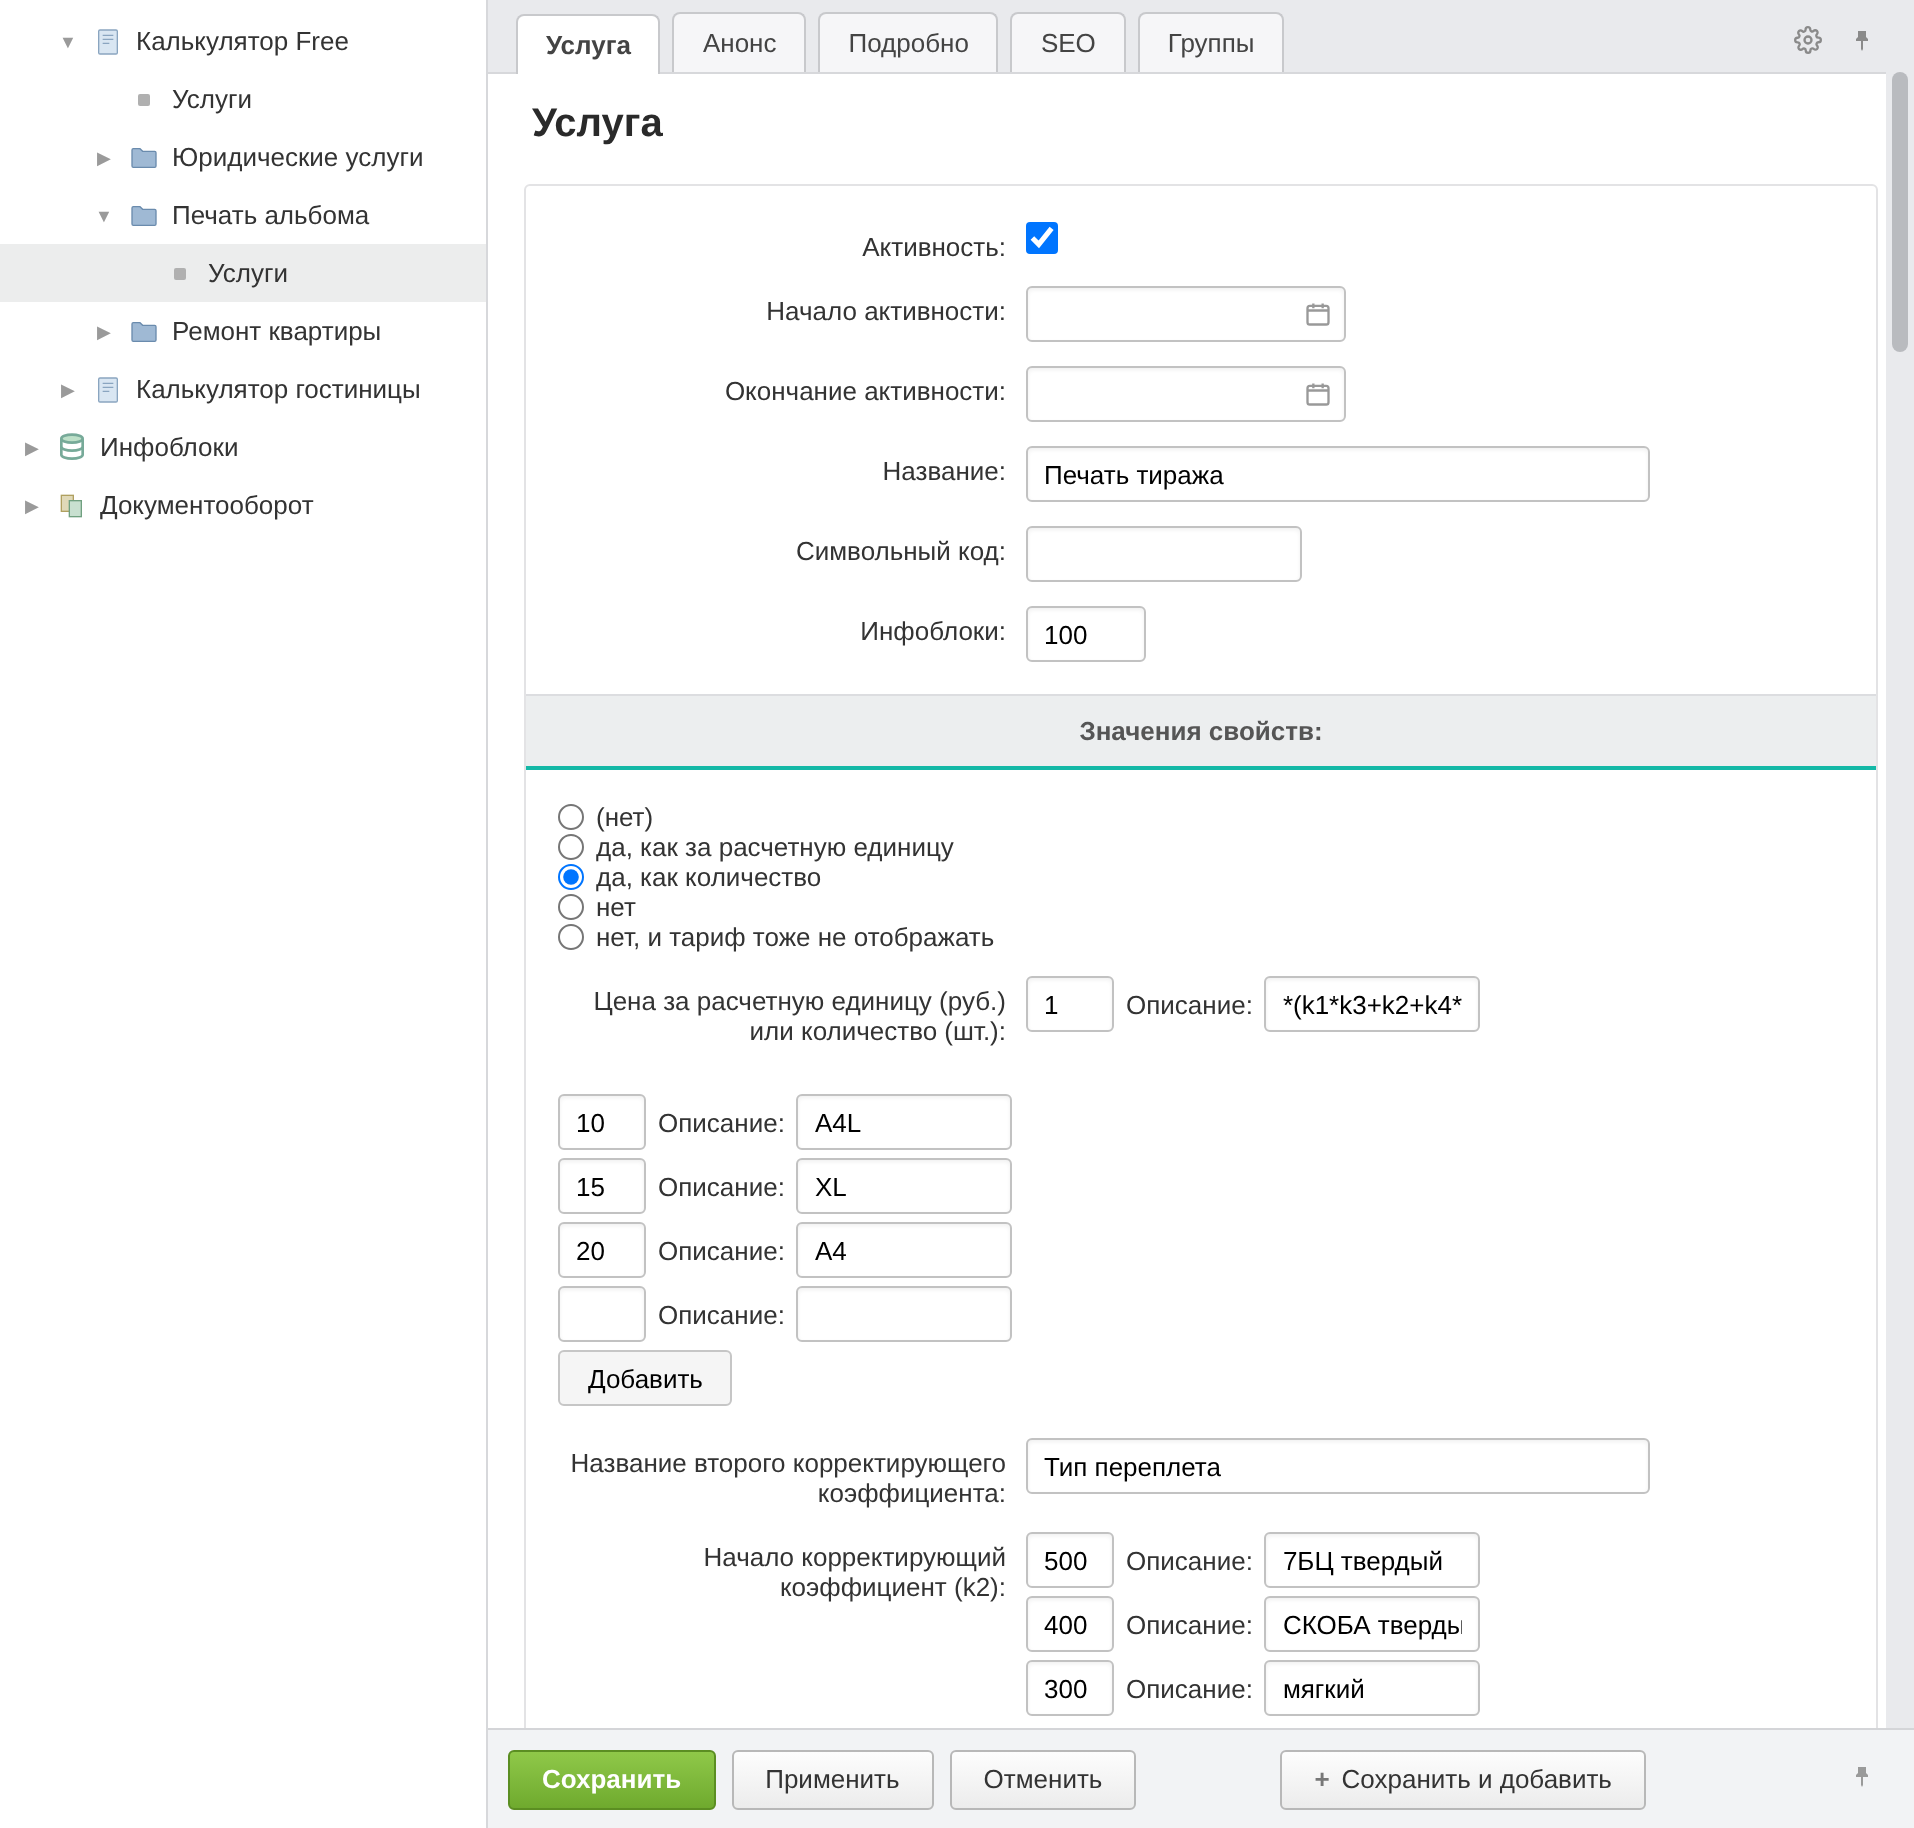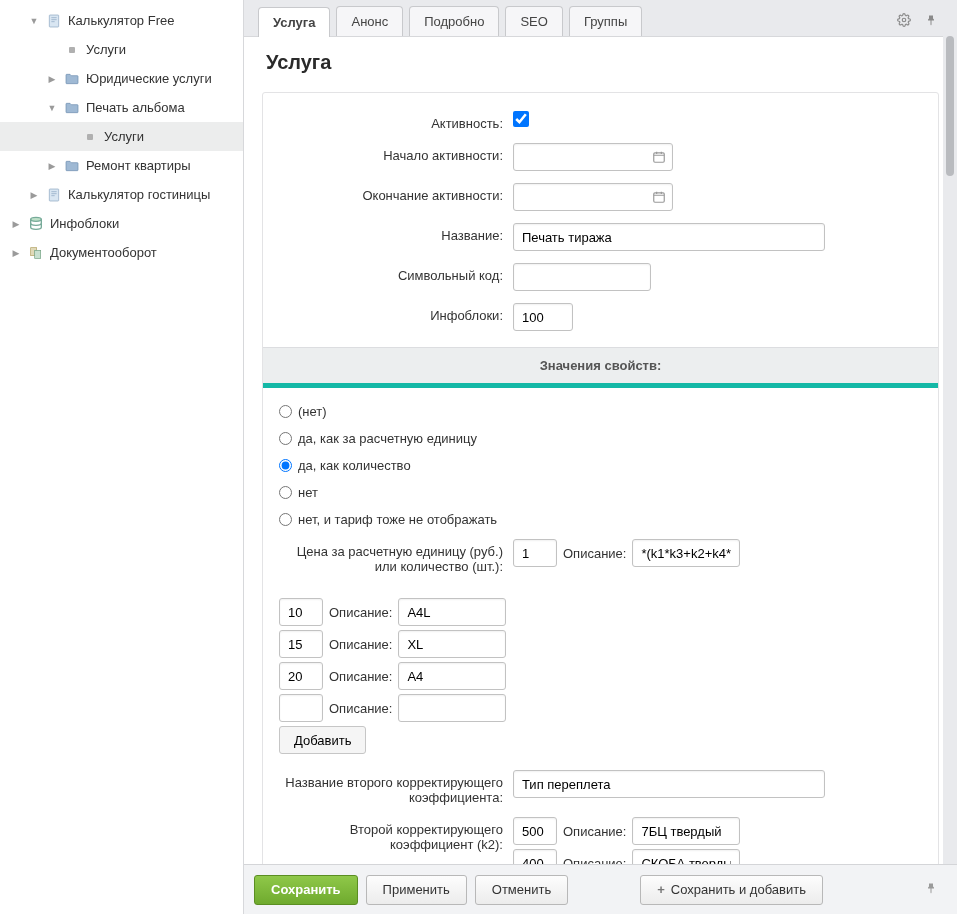--- a/index.html
+++ b/index.html
@@ -34,24 +34,24 @@
 input[type=text].txt { height: 28px; border: 1px solid #c2c2c2; border-radius: 3px; padding: 0 8px; font-size: 13px; background: #fff; box-shadow: inset 0 1px 2px rgba(0,0,0,0.06); }
 .txt-wide { width: 312px; }
 .txt-med { width: 138px; }
 .txt-sm { width: 60px; }
 .txt-50 { width: 44px; }
 .txt-desc { width: 108px; }
 .date-wrap { position: relative; display: inline-block; }
 .date-wrap .txt { width: 160px; padding-right: 28px; }
 .cal-btn { position: absolute; right: 4px; top: 4px; width: 20px; height: 20px; display: flex; align-items: center; justify-content: center; color: #888; cursor: pointer; }
 .checkbox-styled { width: 16px; height: 16px; }
-.radio-group { display: flex; flex-direction: column; gap: 12px; justify-content: center; }
+.radio-group { display: flex; flex-direction: column; gap: 0; justify-content: center; }
 .radio-row { display: flex; align-items: center; gap: 6px; }
 .radio-row label { cursor: pointer; }
-.sect-header { background: #eceeef; border-top: 1px solid #dcdde0; border-bottom: 5px solid #14b8a6; text-align: center; padding: 10px; font-weight: bold; color: #555; margin: 10px 0; }
+.sect-header { background: #eceeef; border-top: 1px solid #dcdde0; border-bottom: 2px solid #14b8a6; text-align: center; padding: 10px; font-weight: bold; color: #555; margin: 10px 0; }
 .coef-row { display: flex; align-items: center; gap: 6px; margin-bottom: 4px; }
 .coef-row .lbl { color: #333; }
 .btn-small { height: 28px; padding: 0 14px; background: #f5f5f5; border: 1px solid #c6c6c6; border-radius: 3px; cursor: pointer; font-size: 13px; }
 .footer { position: absolute; bottom: 0; left: 0; right: 0; height: 50px; background: #f2f3f5; border-top: 1px solid #d4d5d8; display: flex; align-items: center; padding: 0 10px; gap: 8px; }
 .btn { height: 30px; padding: 0 16px; border-radius: 3px; border: 1px solid #b8b8b8; background: linear-gradient(#fdfdfd,#ececec); cursor: pointer; font-size: 13px; color: #333; }
 .btn.primary { background: linear-gradient(#8fc849,#6faa2e); border-color: #5b8e22; color: #fff; font-weight: bold; }
 .btn.icon-left::before { content: '+'; margin-right: 6px; color: #777; font-weight: bold; }
 .footer-spacer { flex: 0 0 56px; }
 .pin-footer { margin-left: auto; color: #9a9a9a; cursor: pointer; padding: 0 10px; }
 .right-scrollbar { position: absolute; right: 0; top: 0; bottom: 50px; width: 14px; background: #e9eaed; }
@@ -301,21 +301,21 @@
           </div>
 
           <div class="form-row">
             <div class="form-label">Название второго корректирующего коэффициента:</div>
             <div class="form-value">
                 <input type="text" class="txt txt-wide" value="Тип переплета" style="">
               </div>
           </div>
 
           <div class="form-row">
-            <div class="form-label">Второй корректирующего коэффициент (k2):</div>
+            <div class="form-label">Начало корректирующий коэффициент (k2):</div>
             <div class="form-value" style="flex-direction:column;align-items:flex-start;" id="k2-rows">
                 <div class="coef-row">
                   <input type="text" class="txt txt-50" value="500" style="">
                   <span class="lbl">Описание:</span>
                   <input type="text" class="txt txt-desc" value="7БЦ твердый" style="">
                 </div>
                 <div class="coef-row">
                   <input type="text" class="txt txt-50" value="400" style="">
                   <span class="lbl">Описание:</span>
                   <input type="text" class="txt txt-desc" value="СКОБА твердый" style="">

